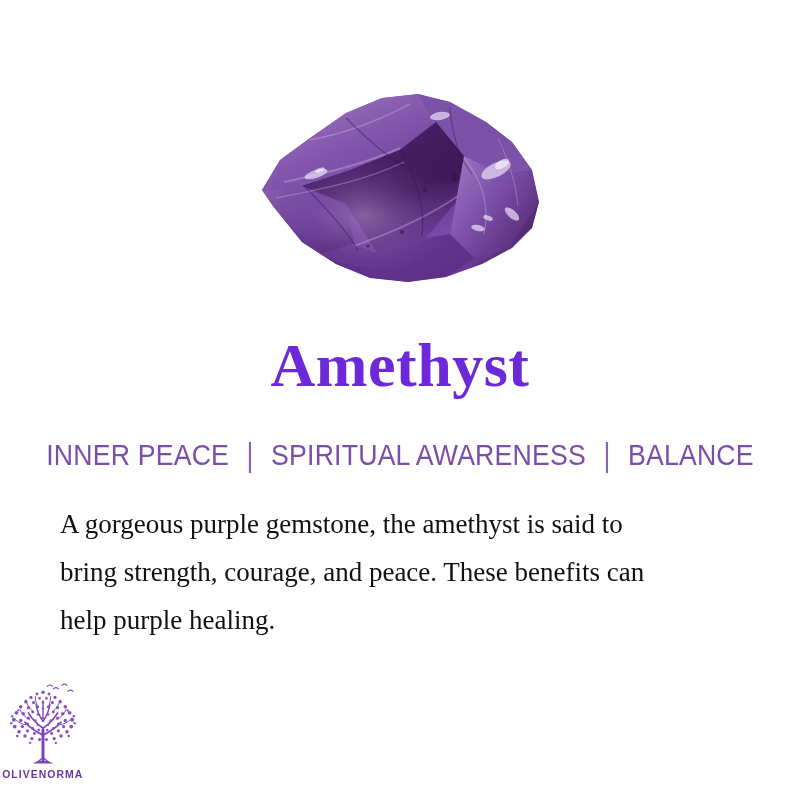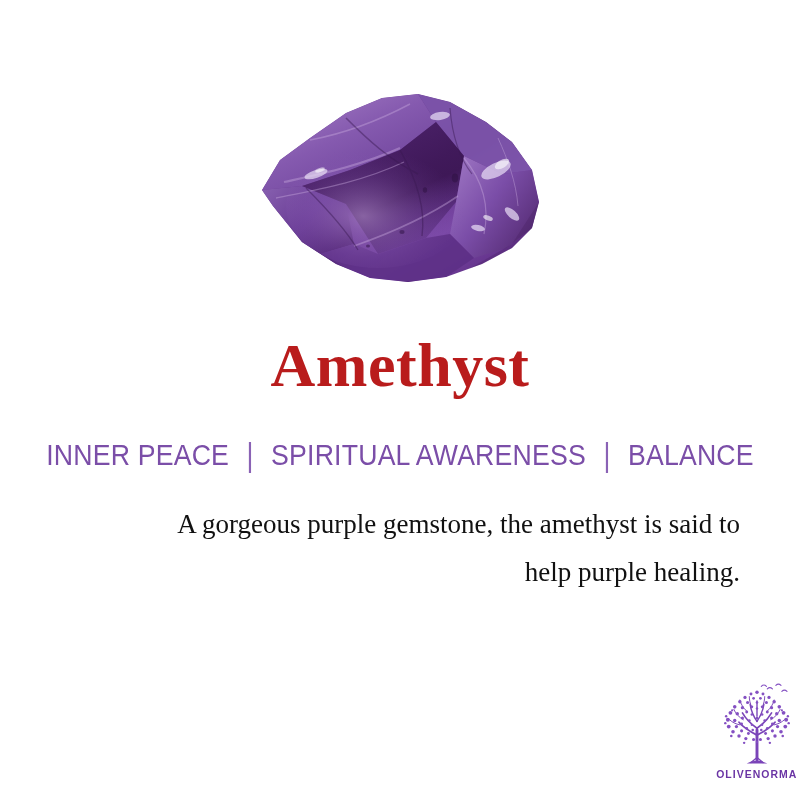--- a/index.html
+++ b/index.html
@@ -37,21 +37,21 @@
     position: absolute;
     left: 0;
     top: 334px;
     width: 800px;
     text-align: center;
     font-family: "Liberation Serif", serif;
     font-weight: 700;
     font-size: 62px;
     line-height: 1.0;
     letter-spacing: 0.5px;
-    color: #b91c1c;
+    color: #6d28d9;
     white-space: nowrap;
   }
 
   
   .subtitle {
     position: absolute;
     left: 0;
     top: 441px;
     width: 800px;
     text-align: center;
@@ -71,37 +71,37 @@
     padding: 0 11px;
     transform: scaleY(1.12);
   }
 
   
   .desc {
     position: absolute;
     left: 60px;
     top: 500px;
     width: 680px;
-    text-align: right;
+    text-align: left;
     font-family: "Liberation Serif", serif;
     font-size: 27px;
     line-height: 48px;
     color: #111111;
   }
   .desc .line { display: block; white-space: nowrap; }
 
   
   .brand {
     position: absolute;
     left: 0;
     top: 682px;
     width: 800px;
     display: flex;
     flex-direction: column;
-    align-items: flex-end;
+    align-items: flex-start;
   }
   .brand-mark { display: block; width: 86px; height: 84px; }
   .brand-name {
     margin-top: 2px;
     font-family: "Liberation Sans", sans-serif;
     font-weight: 700;
     font-size: 11px;
     letter-spacing: 1.1px;
     color: #6a34a4;
     transform: scaleX(0.95);
@@ -221,20 +221,21 @@
   <div class="subtitle">
     <span class="kw">INNER PEACE</span>
     <span class="sep">|</span>
     <span class="kw">SPIRITUAL AWARENESS</span>
     <span class="sep">|</span>
     <span class="kw">BALANCE</span>
   </div>
 
   <div class="desc">
     <span class="line">A gorgeous purple gemstone, the amethyst is said to</span>
+    <span class="line">bring strength, courage, and peace. These benefits can</span>
     <span class="line">help purple healing.</span>
   </div>
 
   <div class="brand">
     <svg class="brand-mark" viewBox="0 0 100 98" xmlns="http://www.w3.org/2000/svg">
       <g fill="none" stroke="#7a44b8" stroke-linecap="round">
 
         <path d="M50,92 L50,56" stroke-width="3.4"></path>
 
         <path d="M50,92 C45,92 41,93.5 38,95 L62,95 C59,93.5 55,92 50,92 Z" fill="#7a44b8" stroke="none"></path>

